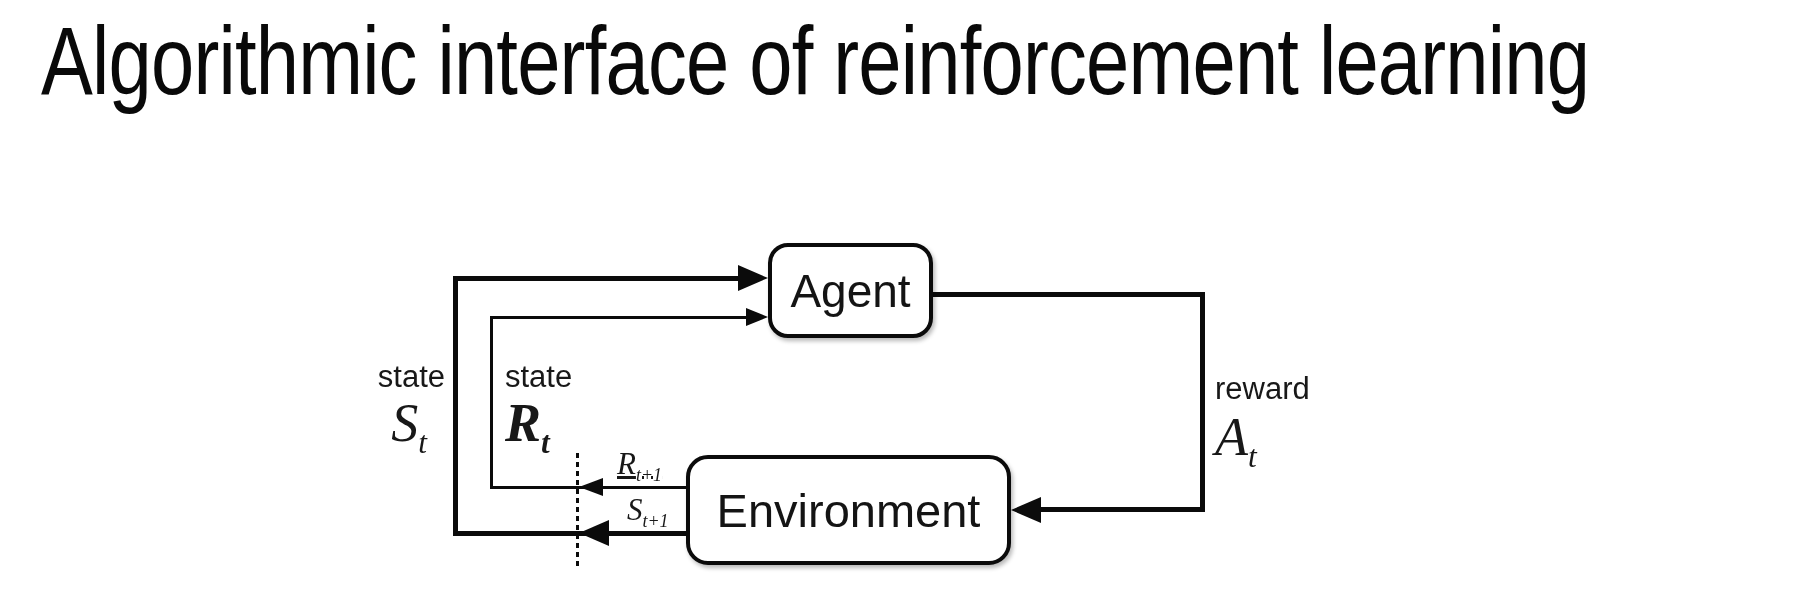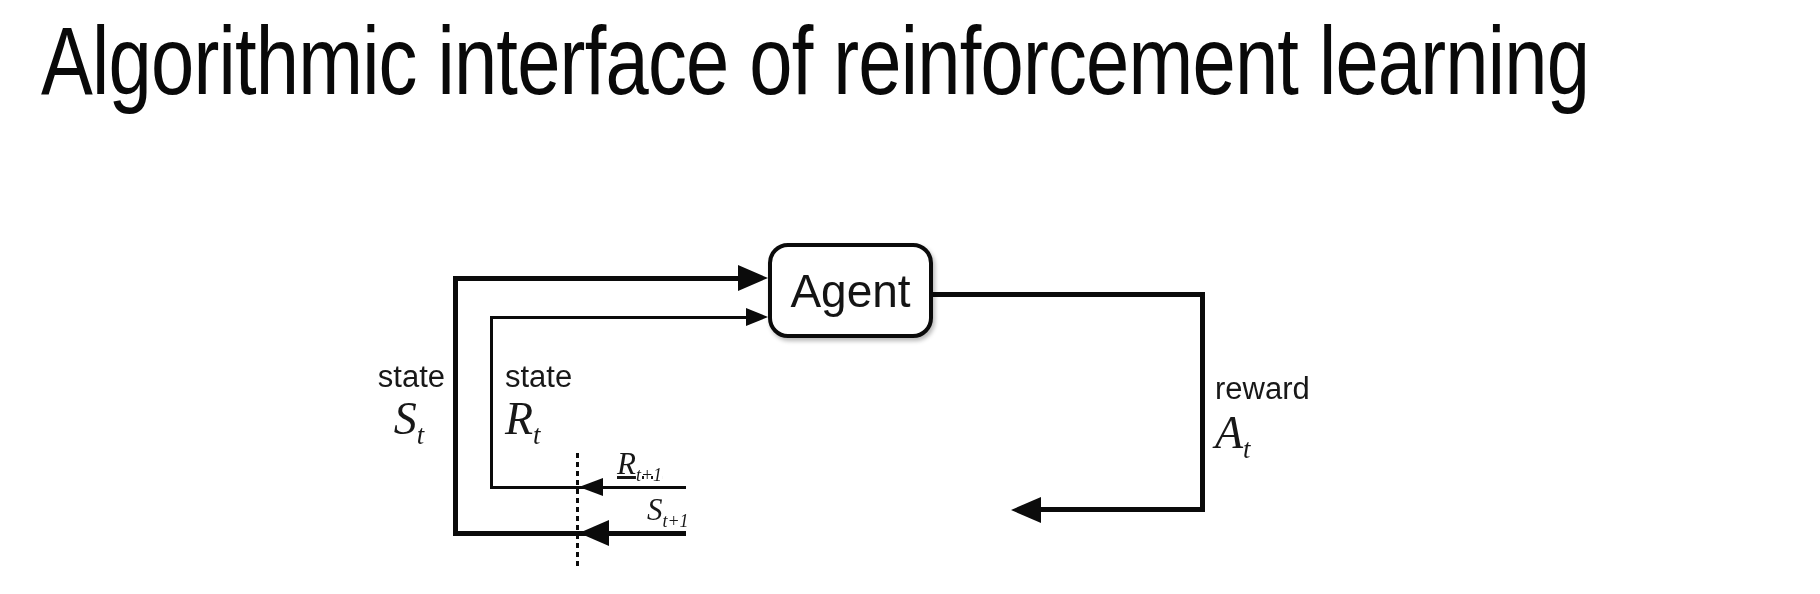--- a/index.html
+++ b/index.html
@@ -63,31 +63,31 @@
   
   .word {
     position:absolute; font-size:31px; line-height:1; color:#181818;
     white-space:nowrap;
   }
   .sym {
     position:absolute; line-height:1; white-space:nowrap;
     font-family:"Liberation Serif", serif; font-style:italic; color:#181818;
   }
   .sym sub { font-size:0.58em; line-height:0; }
-  .sym-big   { font-size:46px; }
+  .sym-big   { font-size:54px; }
   .sym-small { font-size:31px; }
 
   .lbl-state-word  { left:330px;  top:361px; width:92px; text-align:right; }
   .lbl-state-sym   { left:340px;  top:396px; width:92px; text-align:center; }
   .lbl-reward-word { left:482px;  top:361px; }
-  .lbl-reward-sym  { left:482px;  top:396px; }
+  .lbl-reward-sym  { left:482px;  top:396px;font-weight:bold; }
   .lbl-action-word { left:1192px; top:373px; }
   .lbl-action-sym  { left:1192px; top:410px; }
   .lbl-next-reward { left:594px;  top:448px;text-decoration:underline; }
-  .lbl-next-state  { left:624px;  top:494px; }
+  .lbl-next-state  { left:604px;  top:494px; }
 </style>
 </head>
 <body>
 
 <div class="slide">
 
   <div class="slide-title">Algorithmic interface of reinforcement learning</div>
 
   <div class="ln l-state-top"></div>
   <div class="ln l-state-vert"></div>
@@ -105,20 +105,23 @@
 
   <div class="arr arr-right-big   a-state"></div>
   <div class="arr arr-right-small a-reward"></div>
   <div class="arr arr-left-small  a-next-reward"></div>
   <div class="arr arr-left-big    a-next-state"></div>
   <div class="arr arr-left-big    a-action"></div>
 
   <div class="node node-agent">
     <span>Agent</span>
   </div>
+  <div class="node node-env">
+    <span>Environment</span>
+  </div>
 
   <div class="word lbl-state-word">state</div>
   <div class="sym sym-big lbl-state-sym"><span>S</span><sub>t</sub></div>
 
   <div class="word lbl-reward-word">state</div>
   <div class="sym sym-big lbl-reward-sym"><span>R</span><sub>t</sub></div>
 
   <div class="word lbl-action-word">reward</div>
   <div class="sym sym-big lbl-action-sym"><span>A</span><sub>t</sub></div>
 

